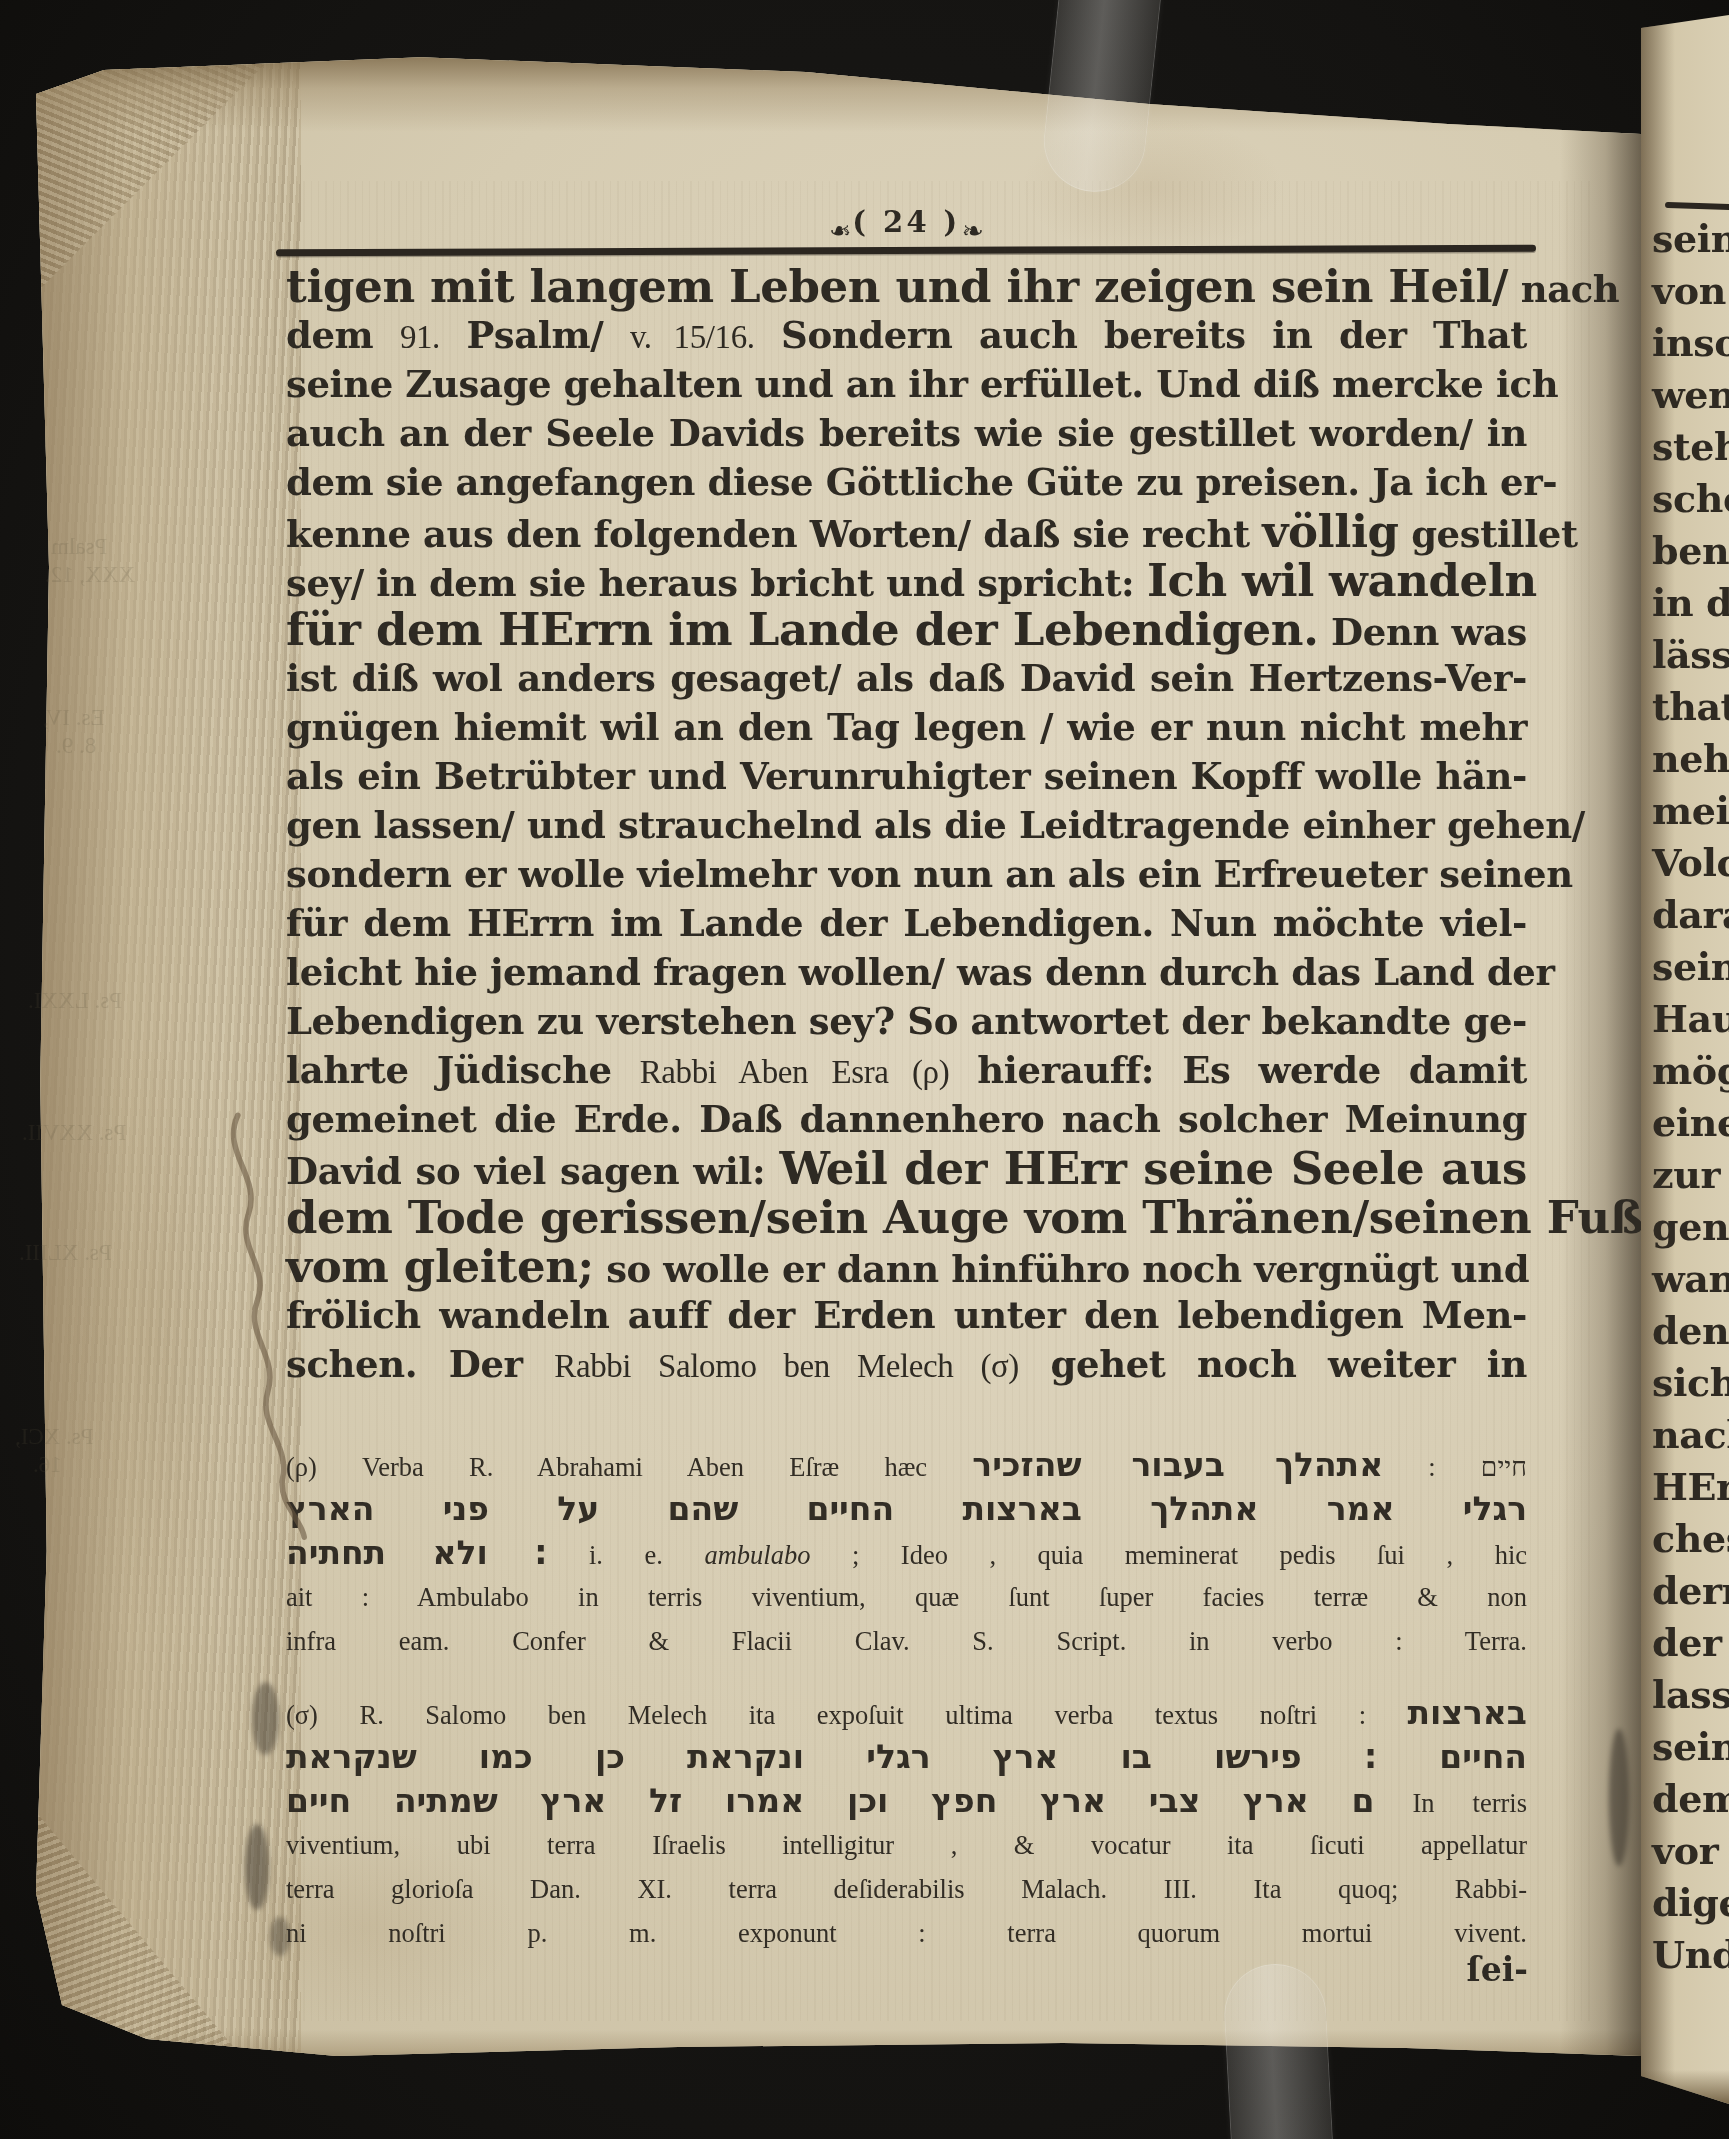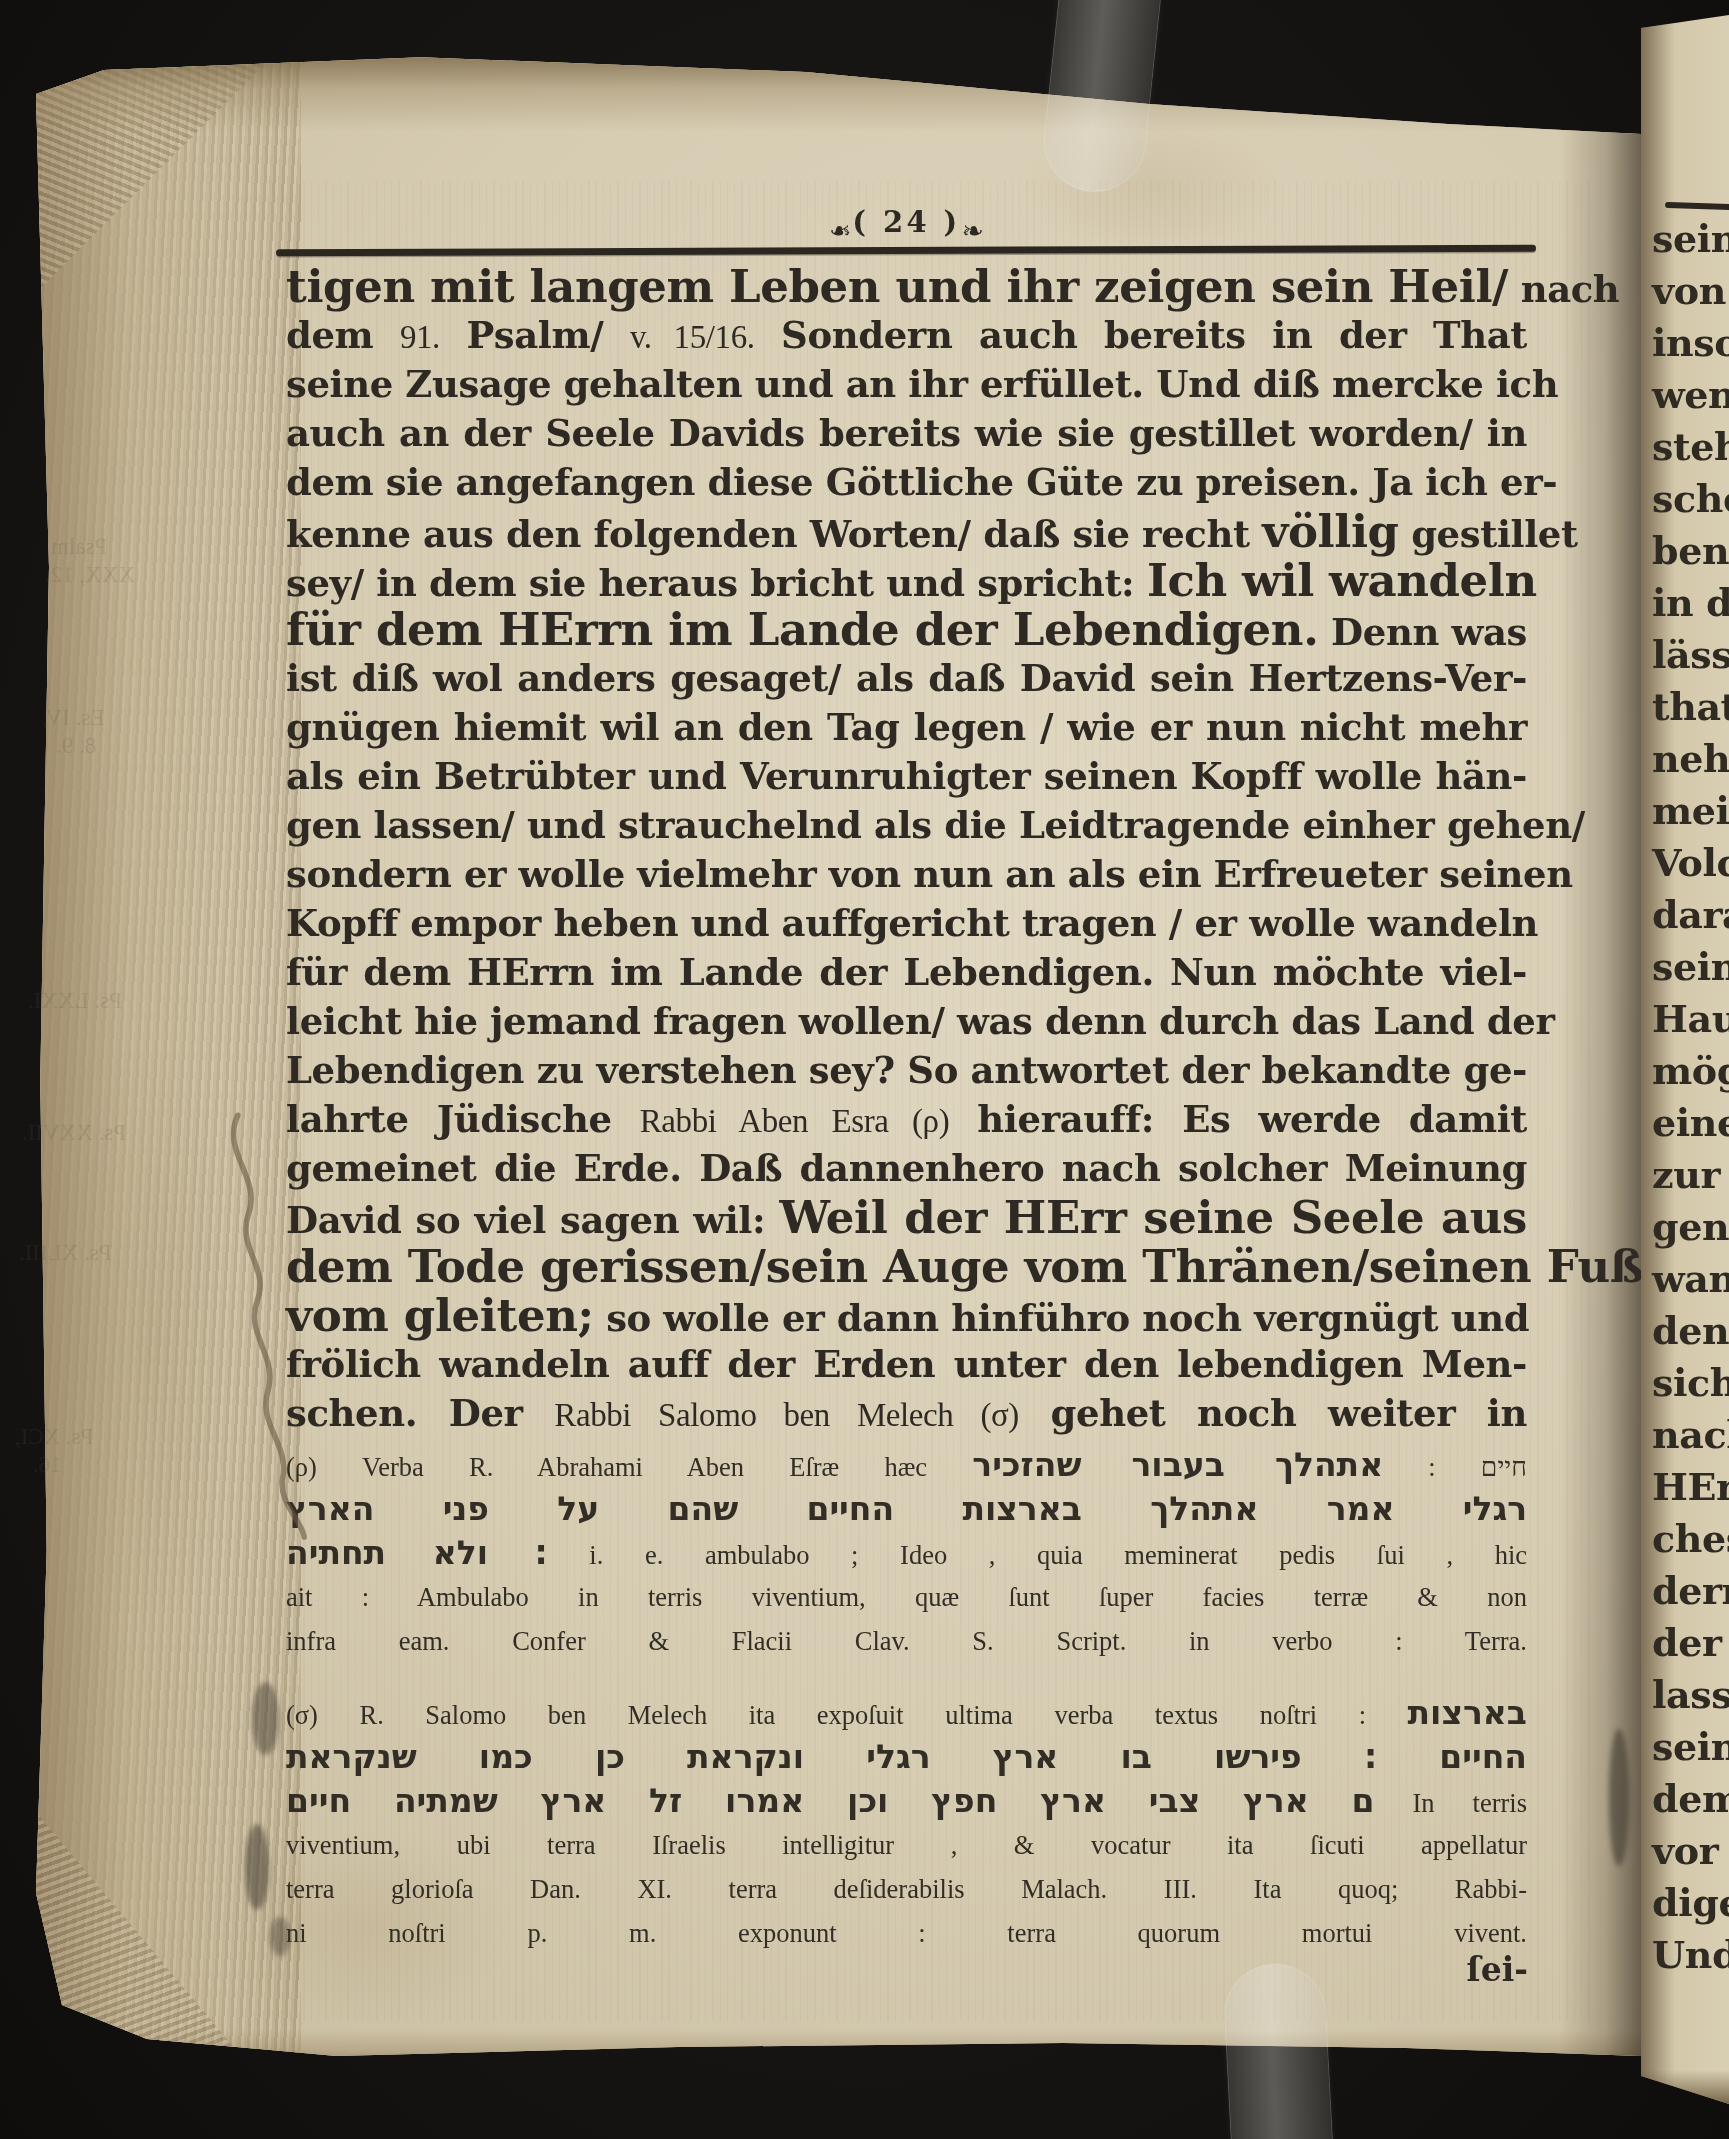--- a/index.html
+++ b/index.html
@@ -46,21 +46,21 @@
          text-align:justify;text-align-last:justify;letter-spacing:-0.4px;white-space:nowrap;}
   .seg-f{}
   .seg-fb{font-size:45px;}
   .seg-r{font-family:"Liberation Serif",serif;font-weight:400;font-size:33px;}
   
   #fn-rho{position:absolute;left:286px;top:1443px;width:1241px;}
   #fn-sigma{position:absolute;left:286px;top:1691px;width:1241px;}
   .fl{height:44px;font:400 26.5px/44px "Liberation Serif",serif;color:#322d25;
       text-align:justify;text-align-last:justify;white-space:nowrap;}
   .seg-l{}
-  .seg-li{}
+  .seg-li{font-style:italic;}
   .seg-hb{font-family:"DejaVu Sans",sans-serif;font-weight:700;font-size:33px;}
   #catchword{position:absolute;left:1357px;top:1950px;width:171px;text-align:right;
       font:700 33px/39px "DejaVu Serif",serif;color:#2e2a23;}
   
   .ghost{position:absolute;transform:scaleX(-1);opacity:.18;color:#5c543e;
       font:400 23px/26px "Liberation Serif",serif;white-space:nowrap;}
   .smudge{position:absolute;background:#39332a;filter:blur(2.6px);border-radius:50%;}
   
   #right-page{position:absolute;left:1641px;top:15px;width:88px;height:2089px;overflow:hidden;
       background:linear-gradient(90deg,#c3b494 0%, #d3c7a9 30%, #d9cfb4 100%);
@@ -108,21 +108,20 @@
       <div class="bline"><span class="seg-f">auch an der Seele Davids bereits wie sie gestillet worden/ in</span></div>
       <div class="bline"><span class="seg-f">dem sie angefangen diese Göttliche Güte zu preisen. Ja ich er-</span></div>
       <div class="bline"><span class="seg-f">kenne aus den folgenden Worten/ daß sie recht </span><span class="seg-fb">völlig</span><span class="seg-f"> gestillet</span></div>
       <div class="bline"><span class="seg-f">sey/ in dem sie heraus bricht und spricht: </span><span class="seg-fb">Ich wil wandeln</span></div>
       <div class="bline"><span class="seg-fb">für dem HErrn im Lande der Lebendigen.</span><span class="seg-f"> Denn was</span></div>
       <div class="bline"><span class="seg-f">ist diß wol anders gesaget/ als daß David sein Hertzens-Ver-</span></div>
       <div class="bline"><span class="seg-f">gnügen hiemit wil an den Tag legen / wie er nun nicht mehr</span></div>
       <div class="bline"><span class="seg-f">als ein Betrübter und Verunruhigter seinen Kopff wolle hän-</span></div>
       <div class="bline"><span class="seg-f">gen lassen/ und strauchelnd als die Leidtragende einher gehen/</span></div>
       <div class="bline"><span class="seg-f">sondern er wolle vielmehr von nun an als ein Erfreueter seinen</span></div>
-      <div class="bline"><span class="seg-f">Kopff empor heben und auffgericht tragen / er wolle wandeln</span></div>
       <div class="bline"><span class="seg-f">für dem HErrn im Lande der Lebendigen. Nun möchte viel-</span></div>
       <div class="bline"><span class="seg-f">leicht hie jemand fragen wollen/ was denn durch das Land der</span></div>
       <div class="bline"><span class="seg-f">Lebendigen zu verstehen sey? So antwortet der bekandte ge-</span></div>
       <div class="bline"><span class="seg-f">lahrte Jüdische </span><span class="seg-r">Rabbi Aben Esra (ρ)</span><span class="seg-f"> hierauff: Es werde damit</span></div>
       <div class="bline"><span class="seg-f">gemeinet die Erde. Daß dannenhero nach solcher Meinung</span></div>
       <div class="bline"><span class="seg-f">David so viel sagen wil: </span><span class="seg-fb">Weil der HErr seine Seele aus</span></div>
       <div class="bline"><span class="seg-fb">dem Tode gerissen/sein Auge vom Thränen/seinen Fuß</span></div>
       <div class="bline"><span class="seg-fb">vom gleiten;</span><span class="seg-f"> so wolle er dann hinführo noch vergnügt und</span></div>
       <div class="bline"><span class="seg-f">frölich wandeln auff der Erden unter den lebendigen Men-</span></div>
       <div class="bline"><span class="seg-f">schen. Der </span><span class="seg-r">Rabbi Salomo ben Melech (σ)</span><span class="seg-f"> gehet noch weiter in</span></div>

